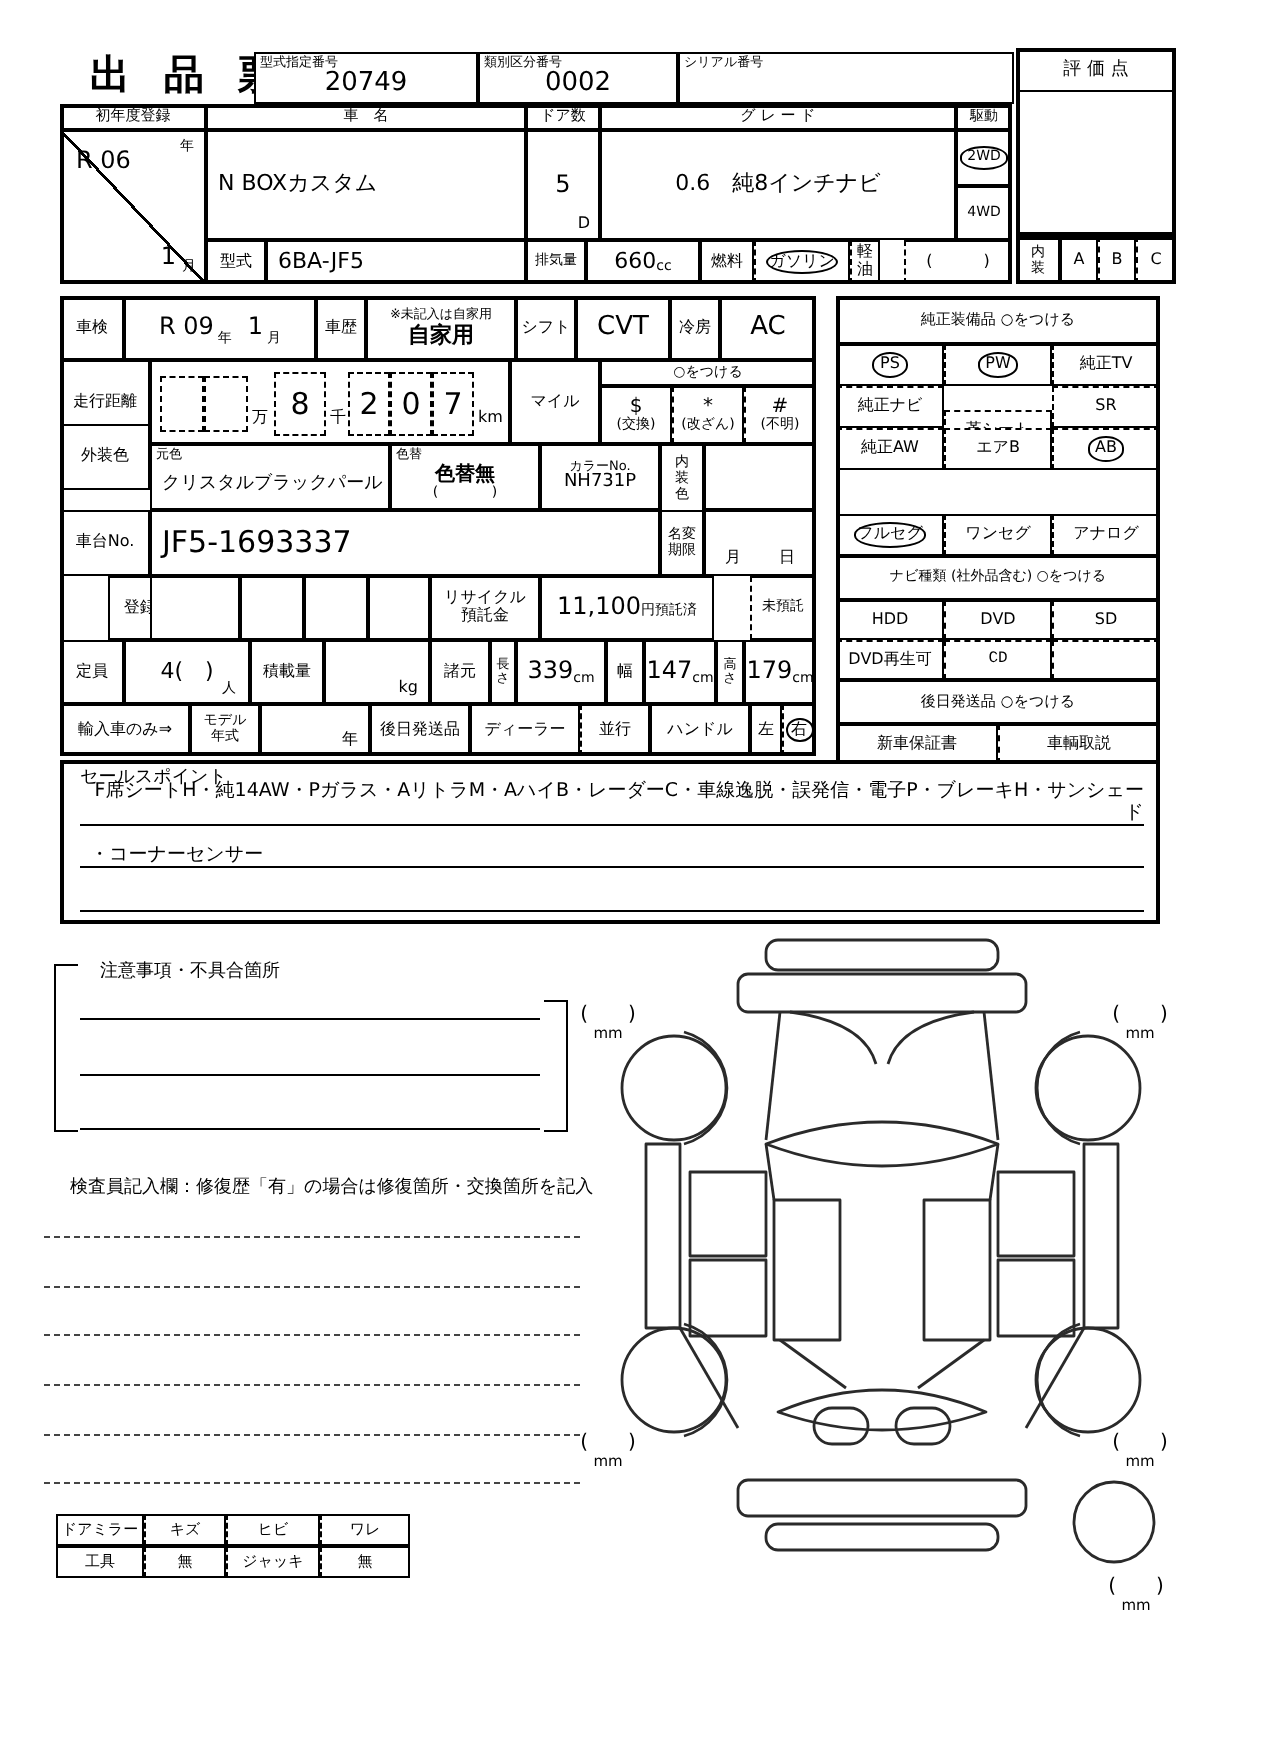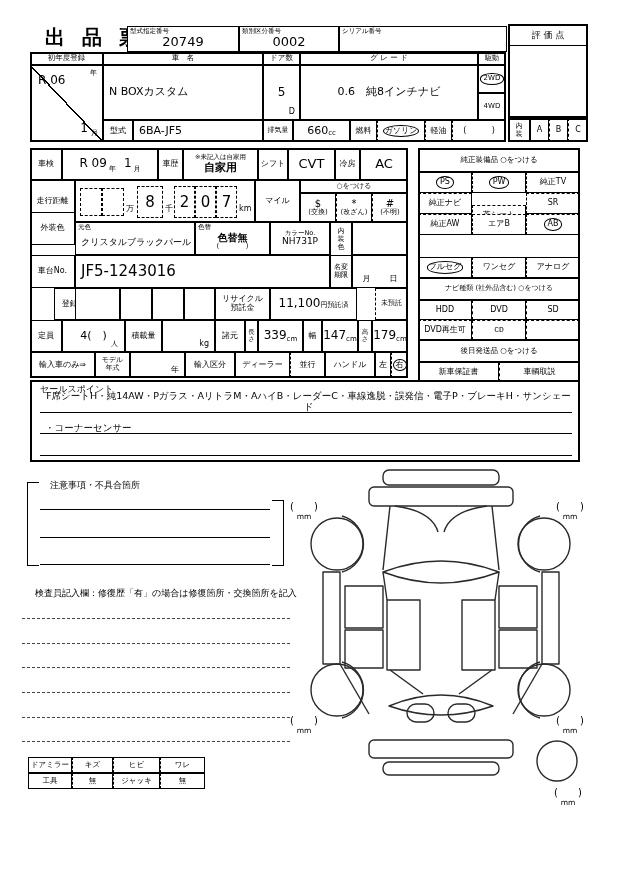--- a/index.html
+++ b/index.html
@@ -3,21 +3,21 @@
 <meta charset="utf-8">
 <style>
   html,body{margin:0;padding:0;background:#f5f5f5;}
   .page{position:relative;width:640px;height:880px;background:#fff;color:#000;
         font-family:"DejaVu Sans","Liberation Sans",sans-serif;overflow:hidden;}
   .abs{position:absolute;box-sizing:border-box;}
   .cell{position:absolute;box-sizing:border-box;border:1px solid #000;display:flex;
         align-items:center;justify-content:center;text-align:center;line-height:1.1;background:#fff;}
   .ovl{position:absolute;box-sizing:border-box;border:2px solid #000;pointer-events:none;background:transparent;}
   .col{flex-direction:column;}
-  .lt{justify-content:flex-start;padding-left:5px;text-align:center;}
+  .lt{justify-content:flex-start;padding-left:5px;text-align:right;}
   .f6{font-size:6.5px;}.f7{font-size:7px;}.f75{font-size:7.5px;}.f8{font-size:8px;}
   .f9{font-size:9px;}.f10{font-size:10px;}.f11{font-size:11px;}.f12{font-size:12px;}
   .f13{font-size:13px;}.f15{font-size:15px;}
   .pre{white-space:pre;}
   .bold{font-weight:bold;}
   .corner{position:absolute;top:1px;left:2px;font-size:6.5px;white-space:nowrap;}
   .mark{border:1.5px solid #000;border-radius:50%;padding:0 3px;display:inline-block;line-height:1.3;}
   .dashL{border-left:1px dashed #000;}
   .obox{position:absolute;box-sizing:border-box;border:1px dashed #000;display:flex;
         align-items:center;justify-content:center;}
@@ -88,21 +88,21 @@
   <div class="cell f11 lt" style="left:133px;top:120px;width:130px;height:22px;">6BA-JF5</div>
   <div class="cell f7" style="left:263px;top:120px;width:30px;height:22px;">排気量</div>
   <div class="cell" style="left:293px;top:120px;width:57px;height:22px;">
     <span class="f11">660</span>
     <span class="f7" style="margin-top:6px;">cc</span>
   </div>
   <div class="cell f8" style="left:350px;top:120px;width:27px;height:22px;">燃料</div>
   <div class="cell dashL" style="left:377px;top:120px;width:48px;height:22px;">
     <span class="mark f8" style="padding:0 1px;">ガソリン</span>
   </div>
-  <div class="cell f8 dashL" style="left:425px;top:120px;width:27px;height:22px;">軽油</div>
+  <div class="cell f8 dashL" style="left:425px;top:120px;width:15px;height:22px;">軽油</div>
   <div class="cell f8 pre dashL" style="left:452px;top:120px;width:54px;height:22px;">(          )</div>
   <div class="ovl" style="left:30px;top:52px;width:476px;height:90px;"></div>
 
   <div class="cell f8" style="left:30px;top:148px;width:32px;height:32px;">車検</div>
   <div class="cell" style="left:62px;top:148px;width:96px;height:32px;">
     <span class="f12">R 09</span>
     <span class="f7" style="align-self:flex-end;margin:0 8px 5px 2px;">年</span>
     <span class="f12">1</span>
     <span class="f7" style="align-self:flex-end;margin:0 0 5px 2px;">月</span>
   </div>
@@ -154,21 +154,21 @@
     <span class="f7 pre">(            )</span>
   </div>
   <div class="cell col" style="left:270px;top:222px;width:60px;height:33px;">
     <span class="f6">カラーNo.</span>
     <span class="f9">NH731P</span>
   </div>
   <div class="cell f7 wrap2" style="left:330px;top:222px;width:22px;height:33px;padding:16px 4px;">内装色</div>
   <div class="cell" style="left:352px;top:222px;width:56px;height:33px;"></div>
 
   <div class="cell f8" style="left:30px;top:255px;width:45px;height:33px;">車台No.</div>
-  <div class="cell f15 lt" style="left:75px;top:255px;width:255px;height:33px;">JF5-1243016</div>
+  <div class="cell f15 lt" style="left:75px;top:255px;width:255px;height:33px;">JF5-1693337</div>
   <div class="cell col f7" style="left:330px;top:255px;width:22px;height:33px;">
     <span>名変</span>
     <span>期限</span>
   </div>
   <div class="cell f8" style="left:352px;top:255px;width:56px;height:33px;align-items:flex-end;justify-content:space-around;padding-bottom:3px;">
     <span>月</span>
     <span>日</span>
   </div>
 
   <div class="cell f8" style="left:30px;top:288px;width:45px;height:32px;margin-left:24px;">登録No.</div>
@@ -213,21 +213,21 @@
   </div>
 
   <div class="cell f8" style="left:30px;top:352px;width:65px;height:26px;">輸入車のみ⇒</div>
   <div class="cell col f7" style="left:95px;top:352px;width:35px;height:26px;">
     <span>モデル</span>
     <span>年式</span>
   </div>
   <div class="cell" style="left:130px;top:352px;width:55px;height:26px;">
     <span class="abs f8" style="bottom:2px;right:5px;">年</span>
   </div>
-  <div class="cell f8" style="left:185px;top:352px;width:50px;height:26px;">輸入区分</div>
+  <div class="cell f8" style="left:185px;top:352px;width:50px;height:26px;">後日発送品</div>
   <div class="cell f8" style="left:235px;top:352px;width:55px;height:26px;">ディーラー</div>
   <div class="cell f8 dashL" style="left:290px;top:352px;width:35px;height:26px;">並行</div>
   <div class="cell f8" style="left:325px;top:352px;width:50px;height:26px;">ハンドル</div>
   <div class="cell f8" style="left:375px;top:352px;width:16px;height:26px;">左</div>
   <div class="cell dashL" style="left:391px;top:352px;width:17px;height:26px;">
     <span class="mark f8" style="padding:0 2px;">右</span>
   </div>
   <div class="ovl" style="left:30px;top:148px;width:378px;height:230px;"></div>
 
   <div class="cell f75" style="left:418px;top:148px;width:162px;height:24px;">純正装備品 ○をつける</div>

